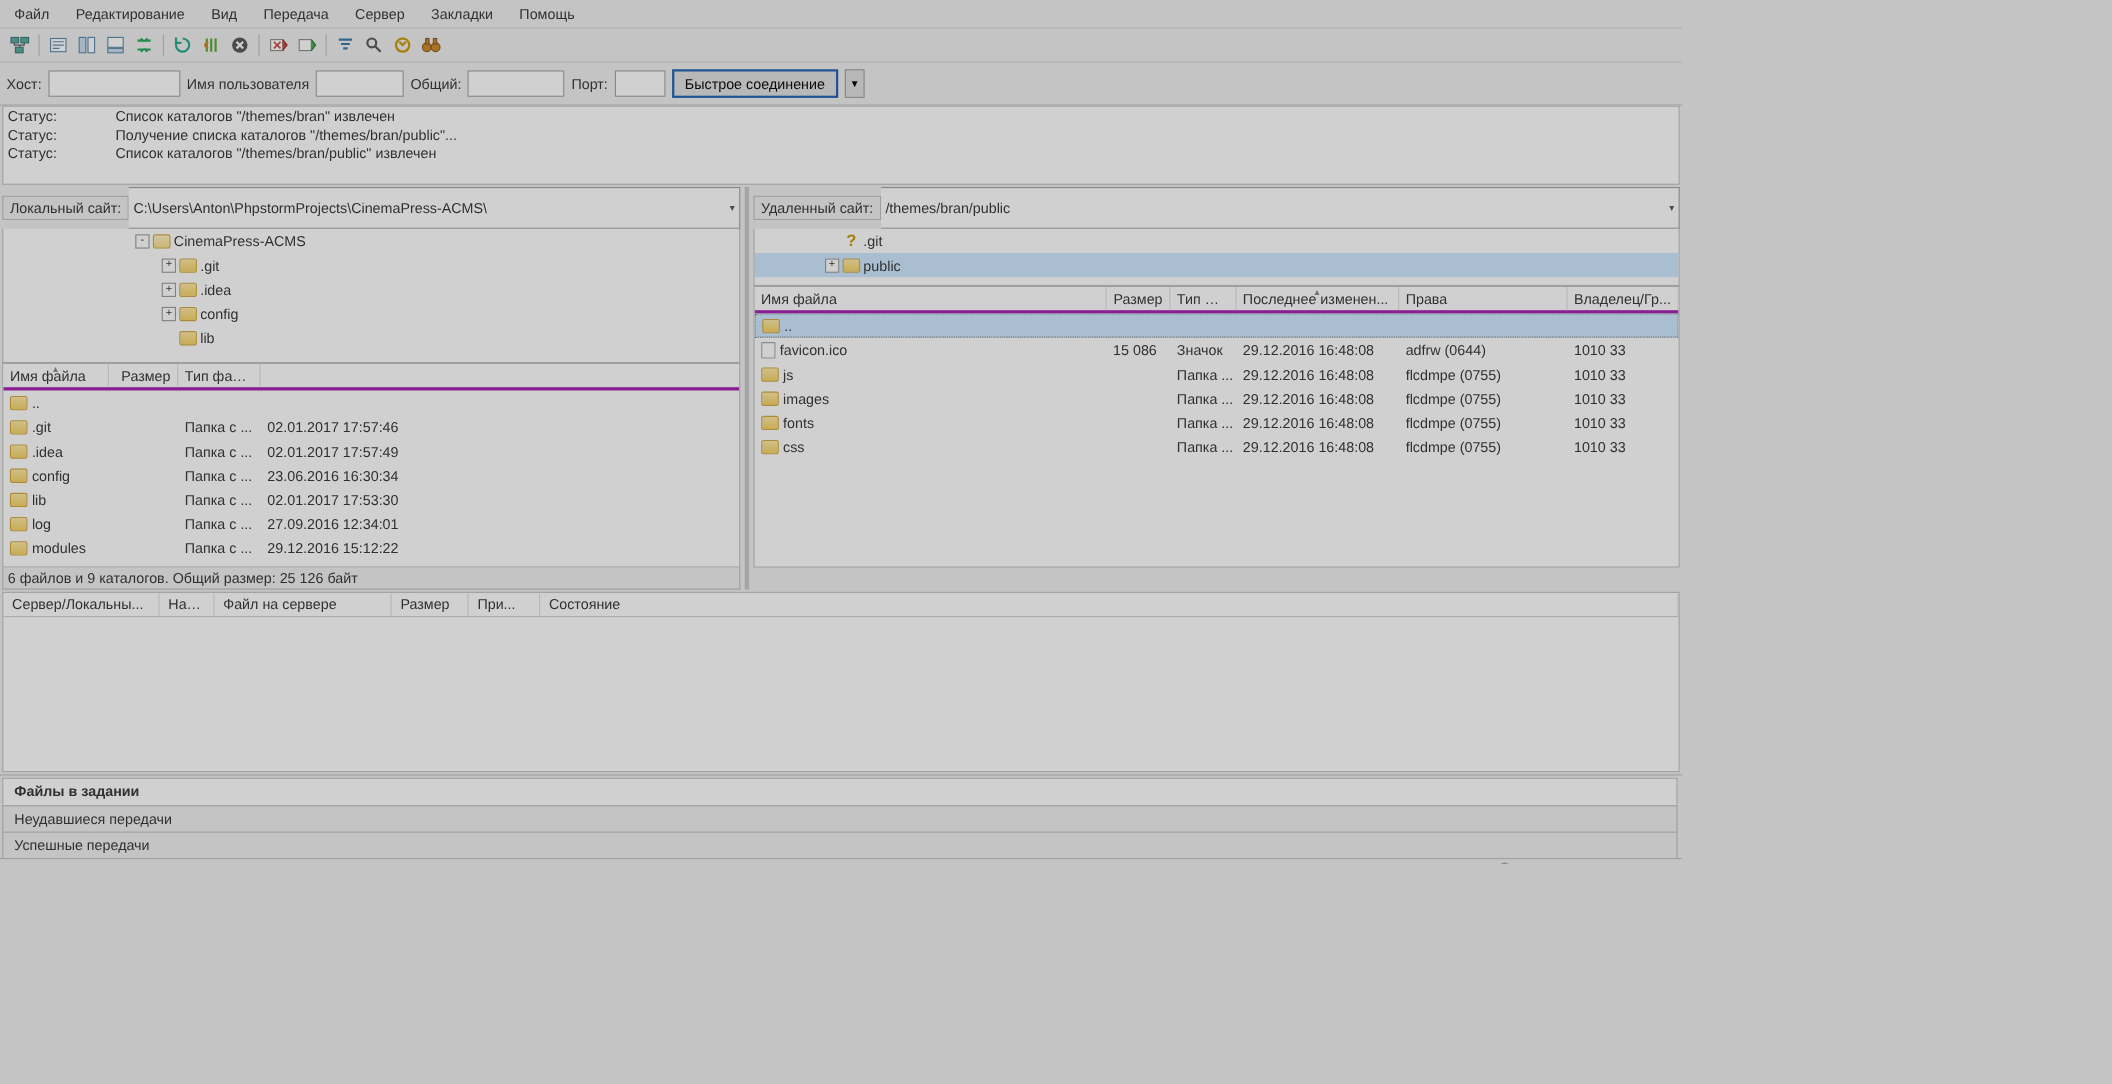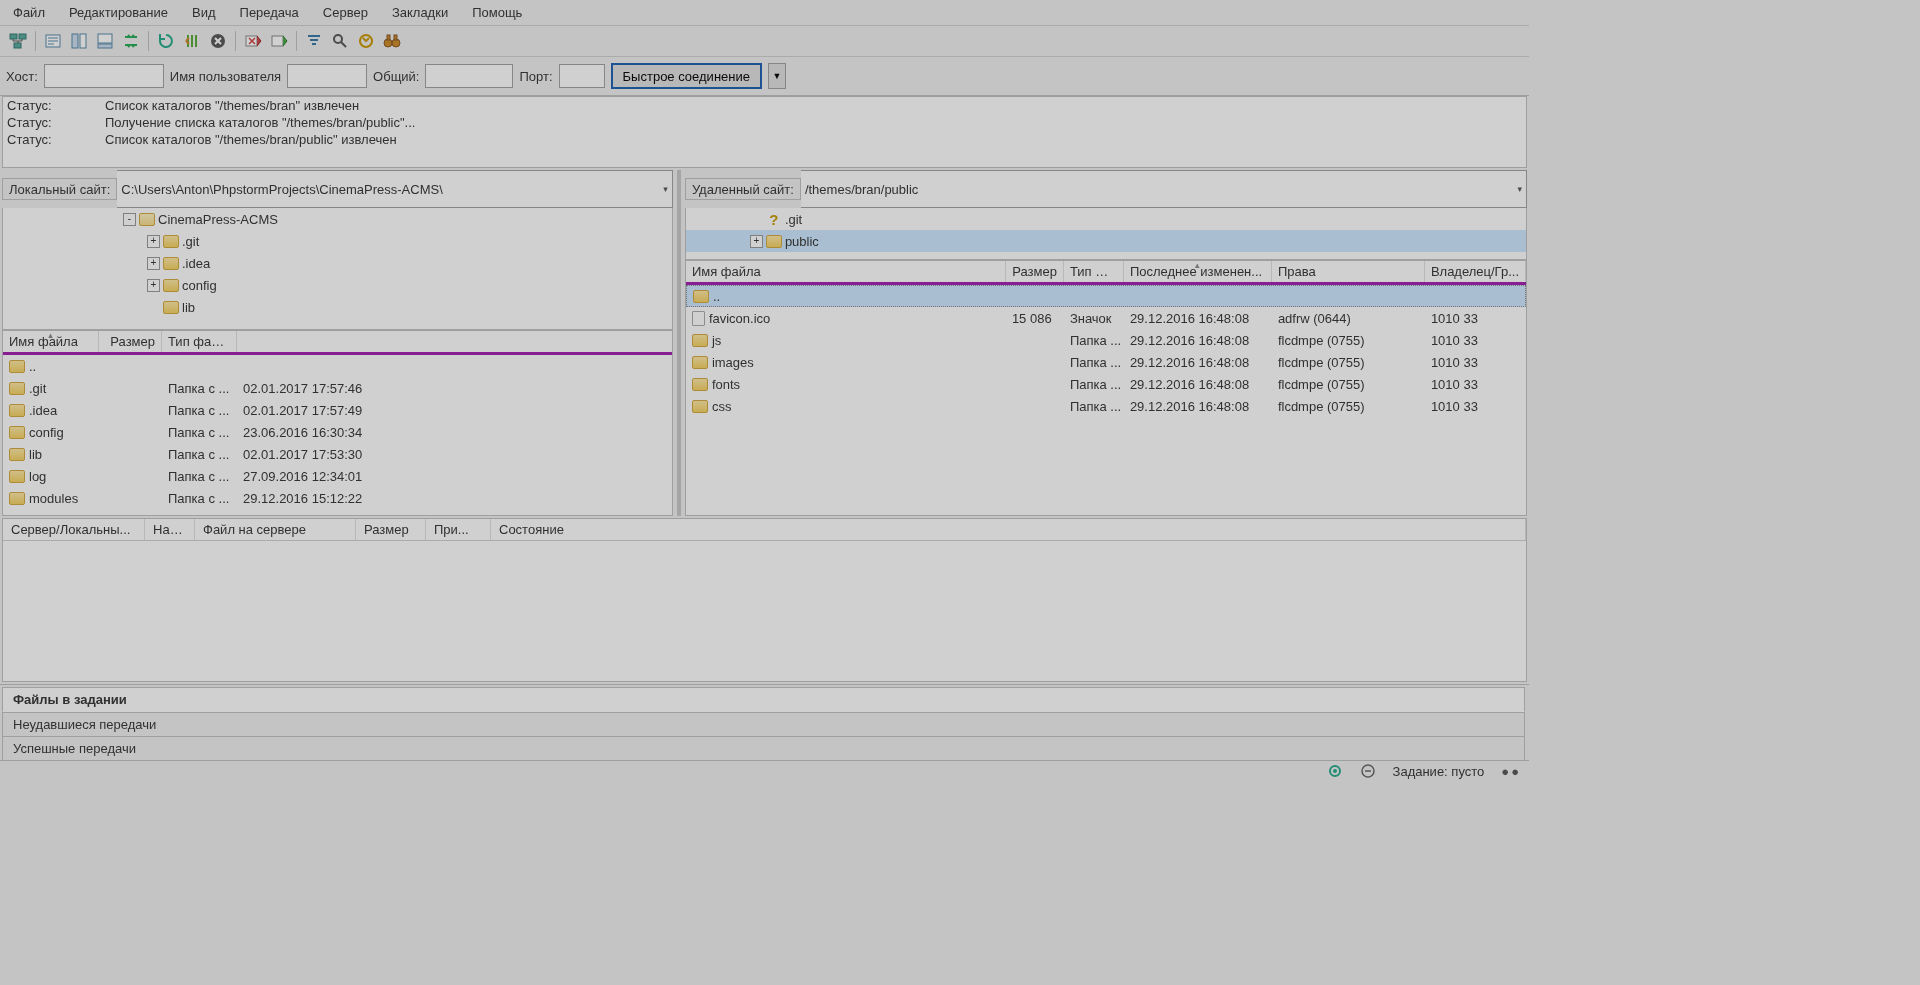--- a/index.html
+++ b/index.html
@@ -303,20 +303,21 @@
             <div class="cell left-c0">
               <span class="folder-ico"></span>
               <span>modules</span>
             </div>
             <div class="cell left-c1"></div>
             <div class="cell left-c2">Папка с ...</div>
             <div class="cell left-c3">29.12.2016 15:12:22</div>
           </div>
         </div>
     </div>
+    <div class="statusline">6 файлов и 9 каталогов. Общий размер: 25 126 байт</div>
   </div>
 
   <div class="pane-sep"></div>
 
   <div class="pane-right">
     <div class="pathbar">
       <label>Удаленный сайт:</label>
       <div class="combo">
         <span>/themes/bran/public</span>
         <span class="arrow">▾</span>

